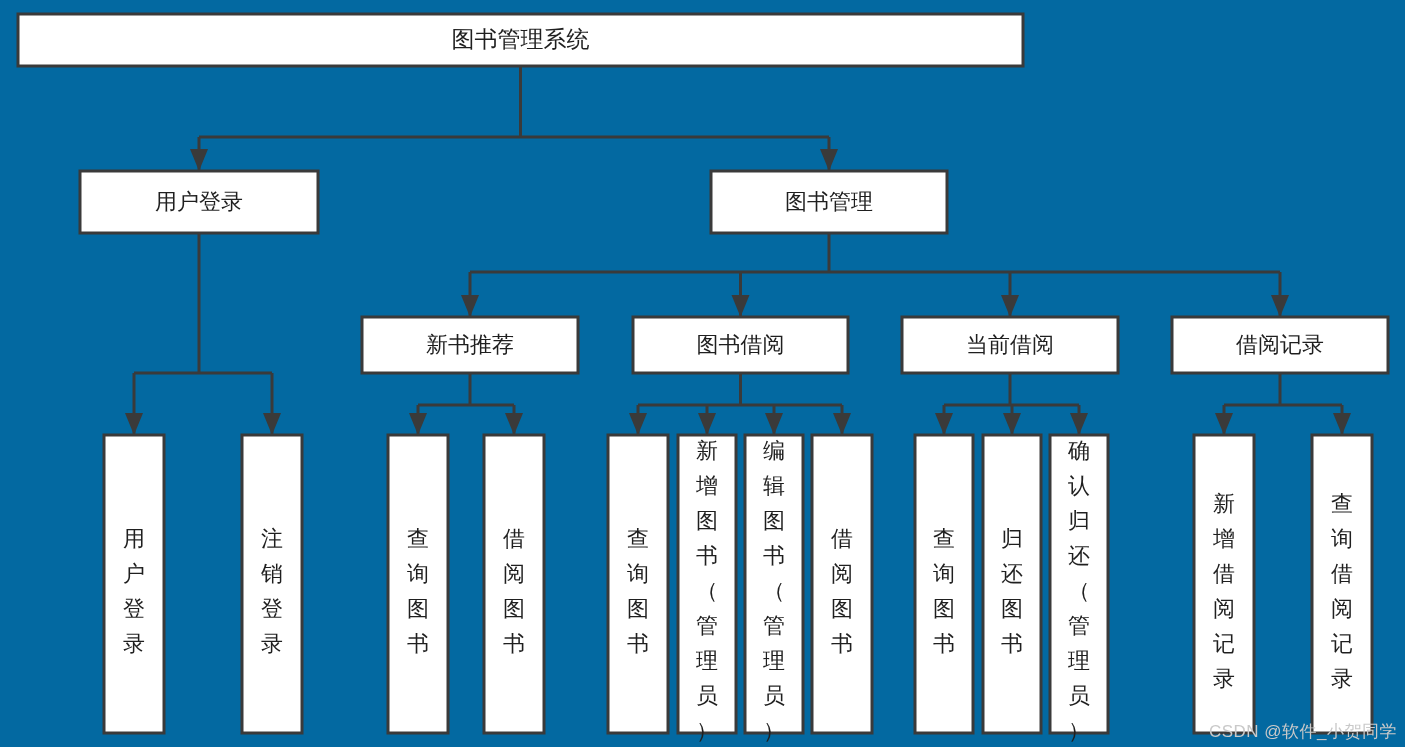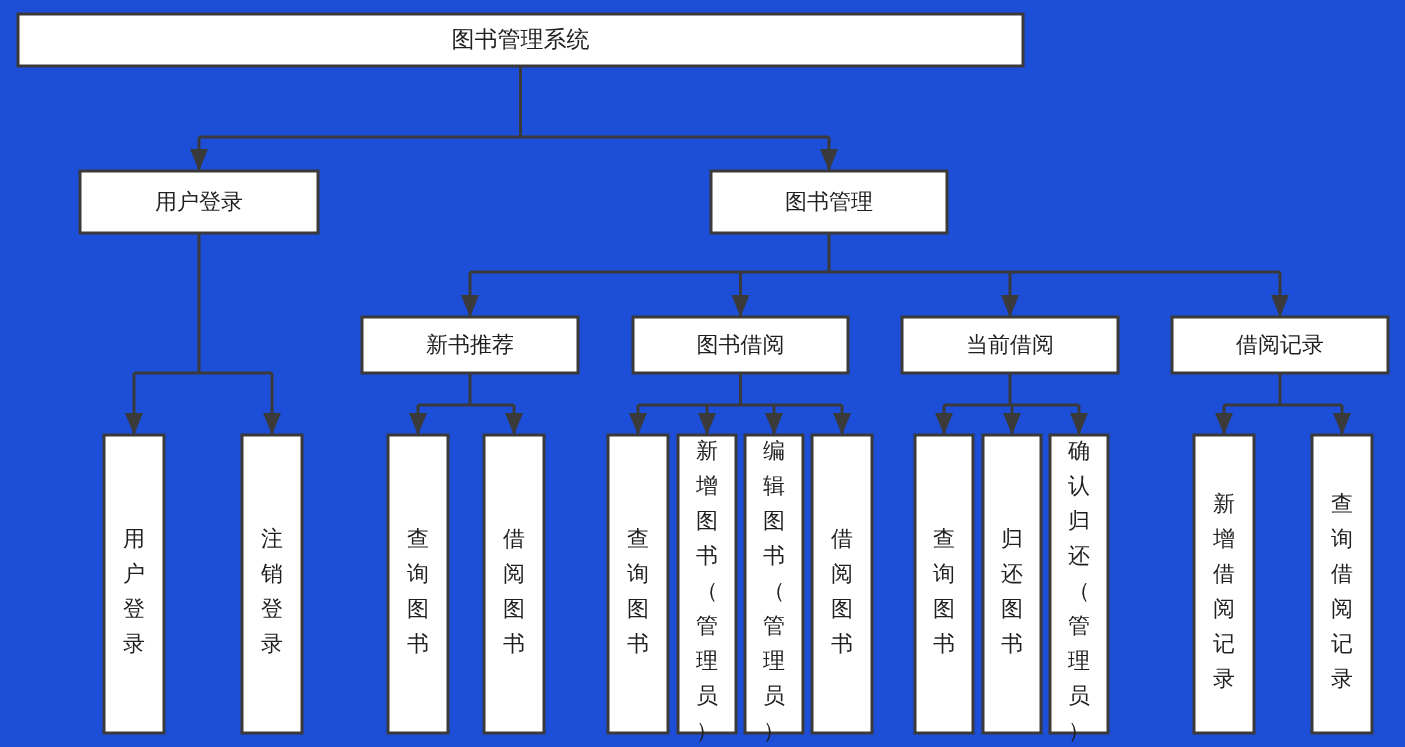--- a/index.html
+++ b/index.html
@@ -1,21 +1,21 @@
 <!DOCTYPE html>
 <html><head>
 <meta charset="utf-8">
 <style>
   html,body{margin:0;padding:0;background:#ffffff;}
   body{
     width:1405px;height:747px;
     font-family:"Liberation Sans","DejaVu Sans",sans-serif;
     overflow:hidden;
   }
-  #diagram-root{position:relative;width:1405px;height:747px;background:#1d4ed8;}
+  #diagram-root{position:relative;width:1405px;height:747px;background:#0369a1;}
   svg.diagram{position:absolute;left:0;top:0;width:1405px;height:747px;}
 
   .node-box{fill:#ffffff;stroke:#3a3a3a;stroke-width:3;}
   .connector{stroke:#3a3a3a;stroke-width:3;fill:none;stroke-linecap:butt;}
   .arrow-head{fill:#3a3a3a;stroke:none;}
 
   .node-label{
     fill:#1f1f1f;
     font-family:"Liberation Sans","DejaVu Sans",sans-serif;
     text-anchor:middle;
@@ -171,13 +171,14 @@
         <g>
           <rect x="1194" y="435" width="60" height="298" class="node-box"></rect>
           <text class="node-label label-v" x="1224" y="0"><tspan x="1224" y="504.5">新</tspan><tspan x="1224" y="539.5">增</tspan><tspan x="1224" y="574.5">借</tspan><tspan x="1224" y="609.5">阅</tspan><tspan x="1224" y="644.5">记</tspan><tspan x="1224" y="679.5">录</tspan></text>
         </g>
         <g>
           <rect x="1312" y="435" width="60" height="298" class="node-box"></rect>
           <text class="node-label label-v" x="1342" y="0"><tspan x="1342" y="504.5">查</tspan><tspan x="1342" y="539.5">询</tspan><tspan x="1342" y="574.5">借</tspan><tspan x="1342" y="609.5">阅</tspan><tspan x="1342" y="644.5">记</tspan><tspan x="1342" y="679.5">录</tspan></text>
         </g>
       </g>
   </svg>
+  <div class="watermark">CSDN @软件_小贺同学</div>
 </div>
 
 </body></html>

